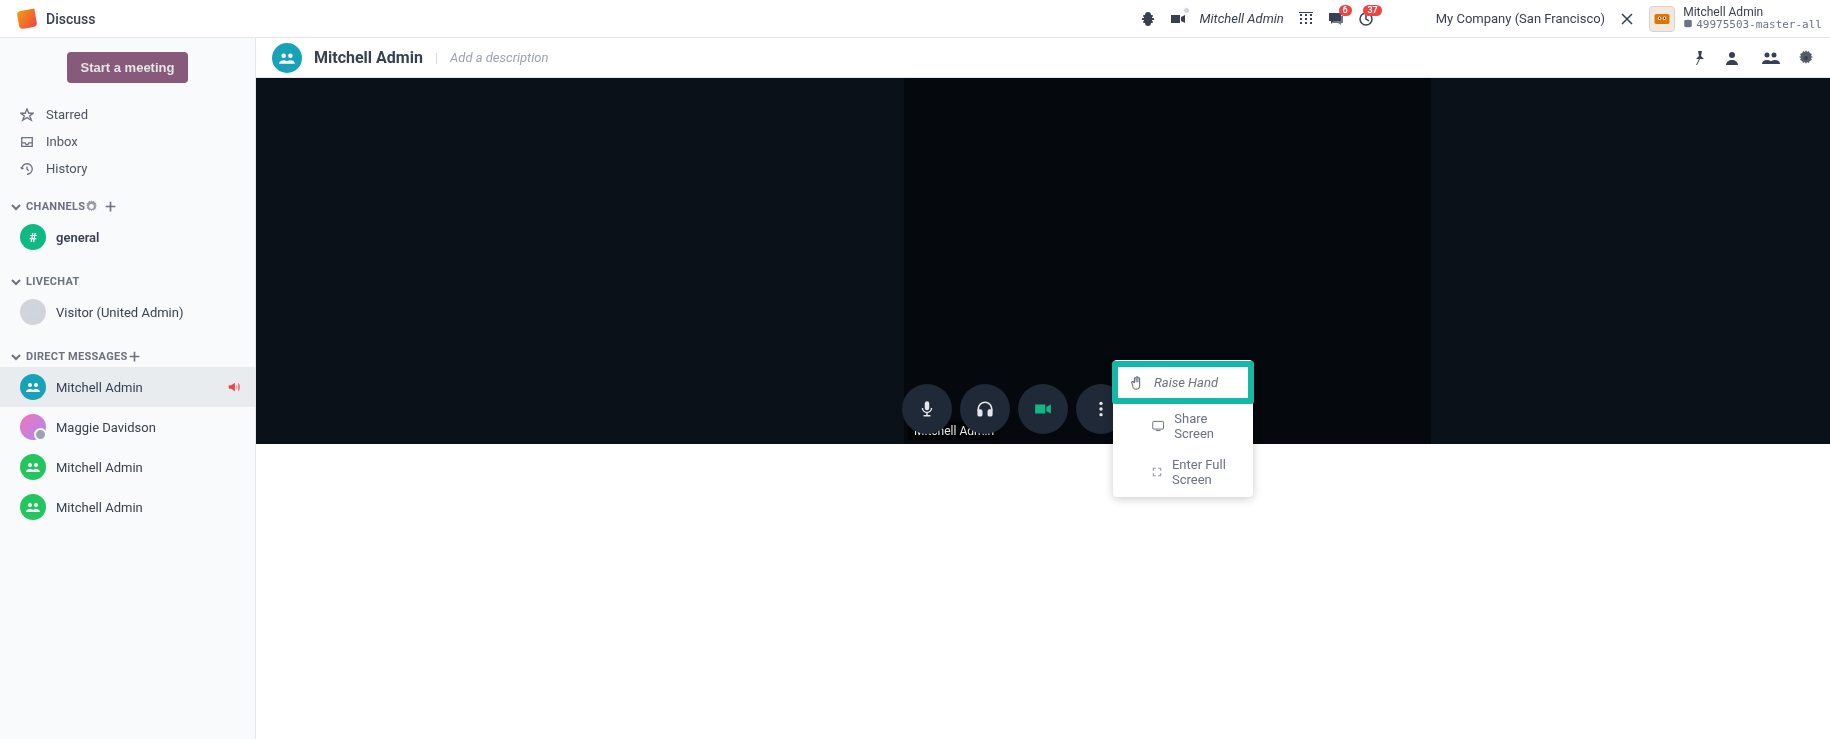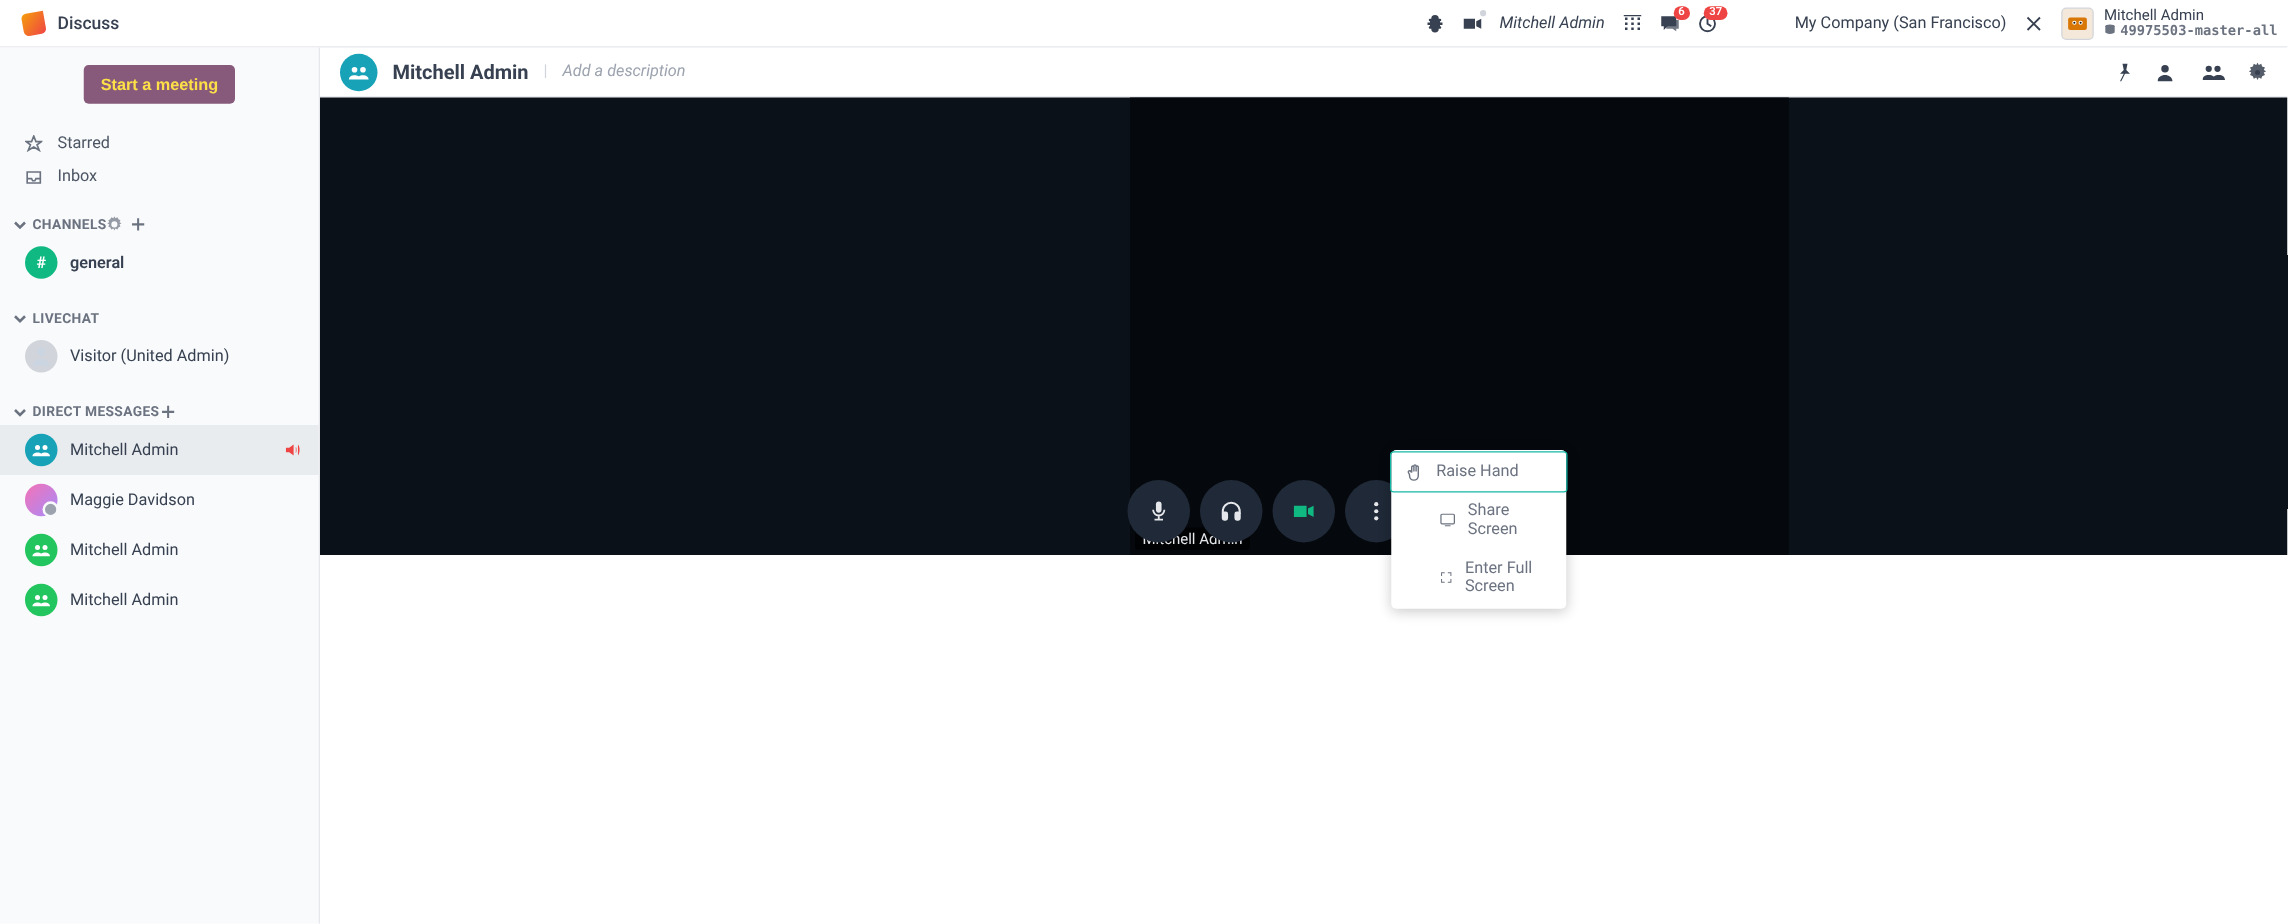--- a/index.html
+++ b/index.html
@@ -15,30 +15,30 @@
 .tb-icon { width: 16px; height: 16px; display: inline-flex; align-items: center; justify-content: center; color: #374151; cursor: pointer; position: relative; }
 .tb-badge { position: absolute; top: -6px; right: -8px; background: #ef4444; color: #fff; font-size: 9px; padding: 1px 4px; border-radius: 8px; line-height: 1; font-weight: 600; }
 .presence-dot { width: 7px; height: 7px; border-radius: 50%; background: #d1d5db; position: absolute; top: -4px; right: -4px; border: 1px solid #fff; }
 .tb-username { font-size: 13px; font-style: italic; color: #374151; }
 .tb-company { font-size: 13px; color: #374151; padding-left: 48px; }
 .tb-user-area { display: flex; align-items: center; gap: 8px; }
 .tb-avatar { width: 26px; height: 26px; border-radius: 4px; background: #f3e8d9; border:1px solid #d1d5db; display:flex; align-items:center; justify-content:center; }
 .tb-avatar svg { width: 20px; height: 20px; }
 .tb-user-info { display: flex; flex-direction: column; line-height: 1.1; }
 .tb-user-name { font-size: 12px; color: #374151; }
-.tb-db { font-size: 11px; font-family: monospace; color: #6b7280; display:flex; align-items:flex-start; gap:3px;font-weight:bold;}
+.tb-db { font-size: 11px; font-family: monospace; color: #6b7280; display:flex; align-items:flex-start; gap:3px;}
 .tb-db svg { width:10px; height:10px; }
 
 
 .body { display: flex; flex: 1; min-height: 0; }
 
 
 .sidebar { width: 256px; background: #f9fafb; border-right: 1px solid #e5e7eb; display: flex; flex-direction: column; padding-top: 14px; }
 .start-meeting-wrap { display:flex; justify-content:center; margin-bottom: 18px;}
-.start-meeting { background: #875A7B; color: #fde047; border: none; padding: 8px 14px; border-radius: 4px; font-size: 13px; font-weight: 600; cursor: pointer; }
+.start-meeting { background: #875A7B; color: #e5e5e5; border: none; padding: 8px 14px; border-radius: 4px; font-size: 13px; font-weight: 600; cursor: pointer; }
 .sb-item { display: flex; align-items: center; gap: 10px; padding: 6px 14px 6px 20px; font-size: 13px; color: #4b5563; cursor: pointer; }
 .sb-icon { width: 16px; text-align:center; color: #6b7280; }
 .sb-section { display: flex; align-items: center; padding: 8px 14px 4px 10px; margin-top: 10px;}
 .sb-section-title { display:flex; align-items:center; gap:4px; font-size: 11px; font-weight: 700; color: #6b7280; letter-spacing: 0.3px; }
 .sb-section-actions { display:flex; gap:6px; color:#6b7280;}
 .sb-chevron { width:12px; height:12px; }
 .sb-channel, .sb-dm { display:flex; align-items:center; gap:10px; padding: 7px 14px 7px 20px; font-size: 13px; color:#374151; cursor:pointer; position:relative;}
 .sb-dm.active { background:#e9ecef; }
 .sb-ch-icon { width:26px; height:26px; border-radius:50%; display:flex; align-items:center; justify-content:center; font-weight:700; color:#fff; }
 .sb-ch-icon.green { background:#10b981; }
@@ -61,21 +61,21 @@
 .th-btn { cursor:pointer; }
 
 
 .call-area { background:#0b1119; position: relative; height: 366px; }
 .call-tile { position:absolute; left:648px; top:0; width: 527px; height: 366px; background:#05080c; }
 .call-tile-name { position:absolute; left:4px; bottom:4px; background: rgba(0,0,0,0.65); color:#e5e7eb; font-size:12px; padding:2px 6px; border-radius:3px; }
 
 
 .ctx-menu { position:absolute; left: 857px; top: 282px; width: 140px; background:#fff; border-radius:4px; box-shadow: 0 2px 10px rgba(0,0,0,0.2); padding:2px 0; z-index:5;}
 .ctx-item { display:flex; align-items:center; gap:10px; padding: 8px 12px; font-size:13px; color:#6b7280; cursor:pointer;margin-left:27px; }
-.ctx-item.highlight { border: 1px solid #14b8a6; border-radius:3px; margin:-1px; }
+.ctx-item.highlight { border: 6px solid #14b8a6; border-radius:3px; margin:-1px;font-style:italic; }
 .ctx-icon { width:14px; height:14px; }
 
 
 .call-controls { position:absolute; left:50%; transform:translateX(-50%); bottom: 10px; display:flex; gap:8px; }
 .cc-btn { width:50px; height:50px; border-radius:50%; display:flex; align-items:center; justify-content:center; cursor:pointer; color:#e5e7eb; }
 .cc-btn.dark { background:#1f2937; }
 .cc-btn.green svg { color:#10b981; }
 .cc-btn.red { background:#ef4444; color:#fff; }
 
 svg { display:block; }
@@ -167,20 +167,28 @@
         <span>Starred</span>
       </div>
       <div class="sb-item">
         <span class="sb-icon">
             <svg width="14" height="14" viewBox="0 0 16 16" fill="none" stroke="currentColor" stroke-width="1.5">
               <path d="M2 3h12v10H2zM2 9h4l1 2h2l1-2h4"></path>
             </svg>
           </span>
         <span>Inbox</span>
       </div>
+      <div class="sb-item">
+        <span class="sb-icon">
+            <svg width="14" height="14" viewBox="0 0 16 16" fill="none" stroke="currentColor" stroke-width="1.5">
+              <path d="M2 8a6 6 0 116 6M2 8l-1-2M2 8l2-1M8 5v3l2 2"></path>
+            </svg>
+          </span>
+        <span>History</span>
+      </div>
 
       <div class="sb-section">
         <div class="sb-section-title">
           <svg class="sb-chevron" viewBox="0 0 12 12" fill="none" stroke="currentColor" stroke-width="2">
               <path d="M2 4l4 4 4-4"></path>
             </svg>
           <span>CHANNELS</span>
         </div>
         <div class="sb-section-actions">
           <span>

